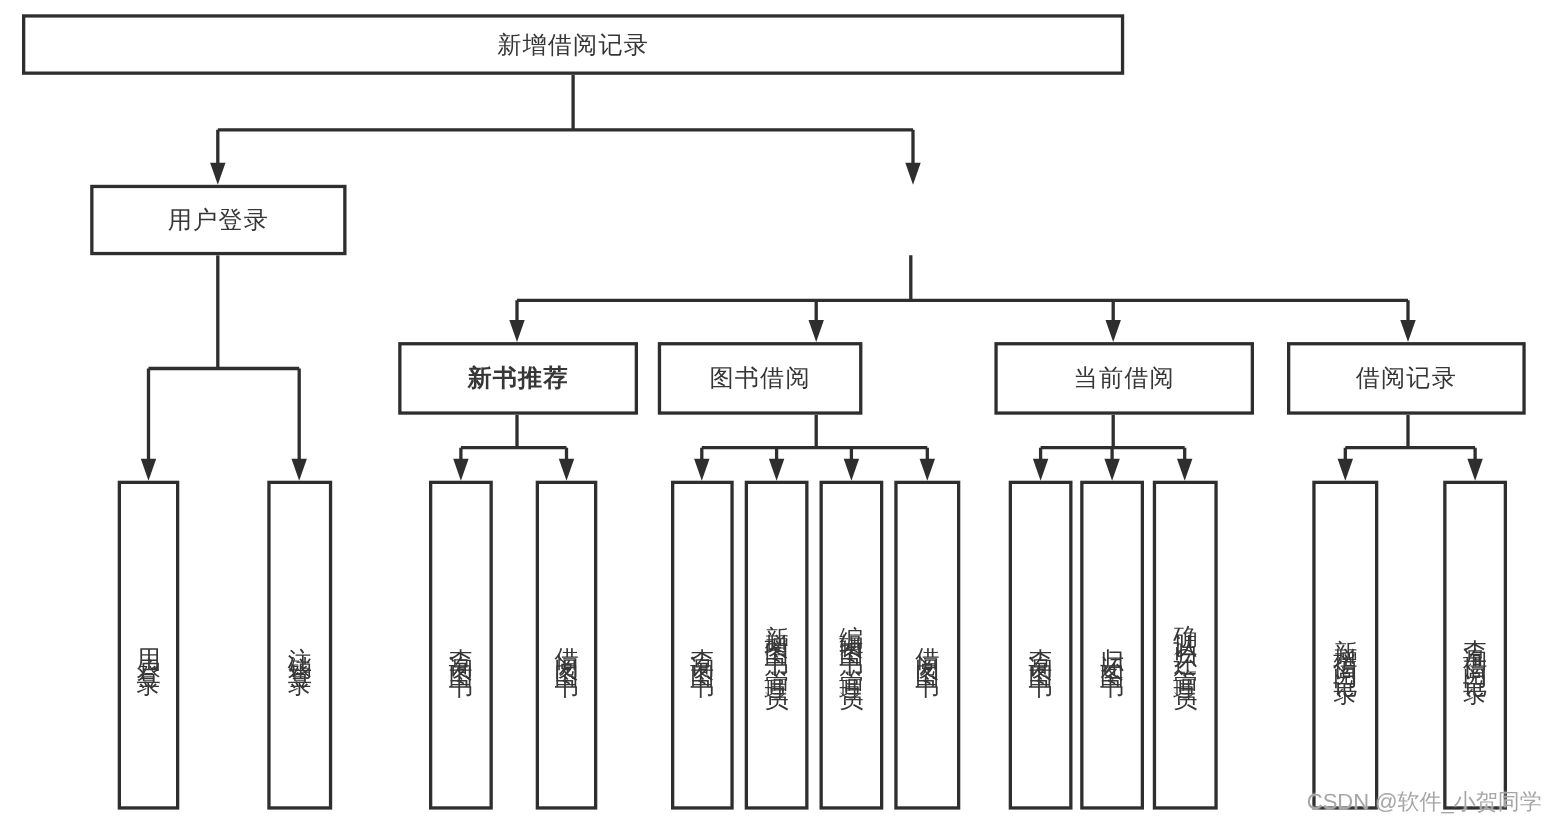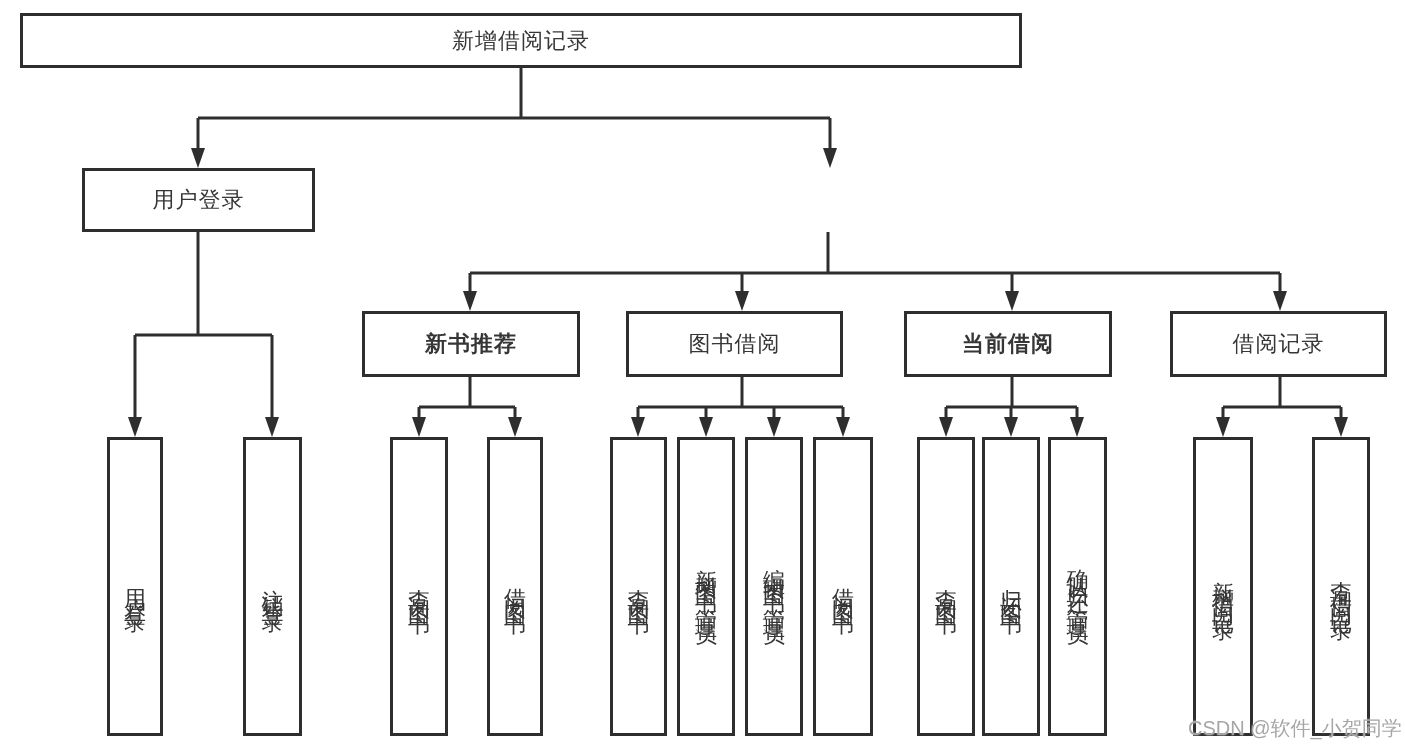--- a/index.html
+++ b/index.html
@@ -102,24 +102,24 @@
     <span>新增借阅记录</span>
   </div>
 
   <div class="box hbox" style="left:82px; top:168px; width:233px; height:64px;">
     <span>用户登录</span>
   </div>
 
   <div class="box hbox" style="left:362px; top:311px; width:218px; height:66px;font-weight:bold;">
     <span>新书推荐</span>
   </div>
-  <div class="box hbox" style="left:626px; top:311px; width:217px; height:66px;">
+  <div class="box hbox" style="left:598px; top:311px; width:186px; height:66px;">
     <span>图书借阅</span>
   </div>
-  <div class="box hbox" style="left:904px; top:311px; width:208px; height:66px;font-weight:bold;">
+  <div class="box hbox" style="left:904px; top:311px; width:236px; height:66px;">
     <span>当前借阅</span>
   </div>
   <div class="box hbox" style="left:1170px; top:311px; width:217px; height:66px;">
     <span>借阅记录</span>
   </div>
 
   <div class="box vbox" style="left:107px; top:437px; width:56px; height:299px;">
     <span>用户登录</span>
   </div>
   <div class="box vbox" style="left:243px; top:437px; width:59px; height:299px;">

